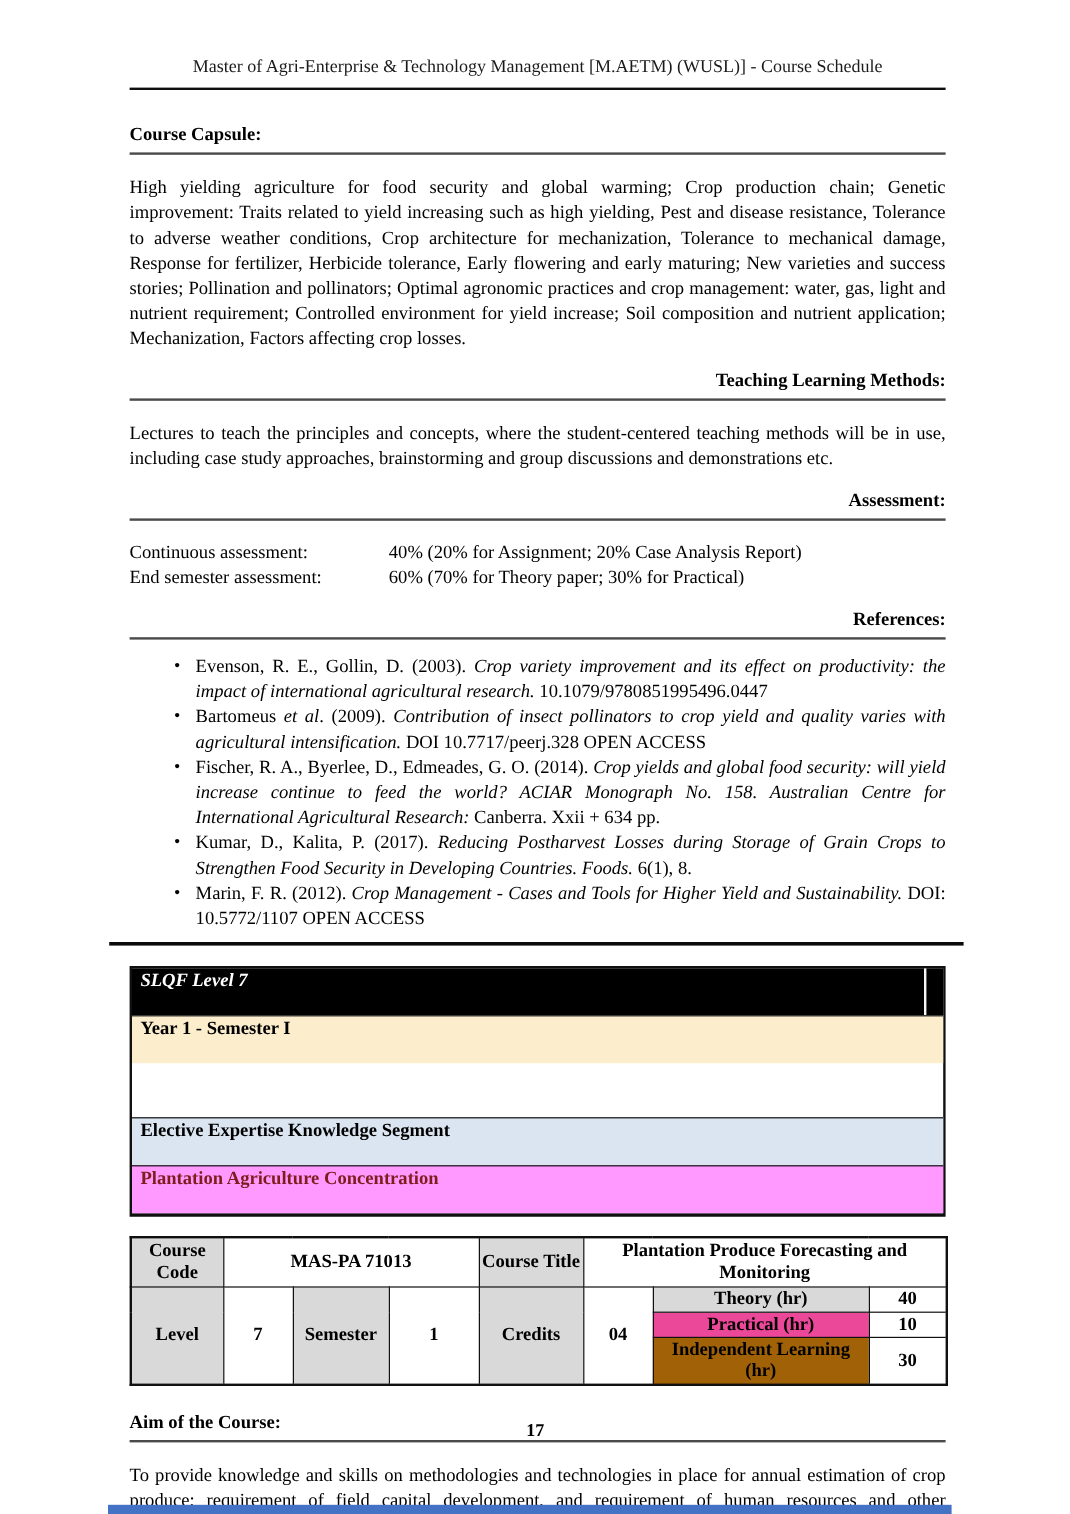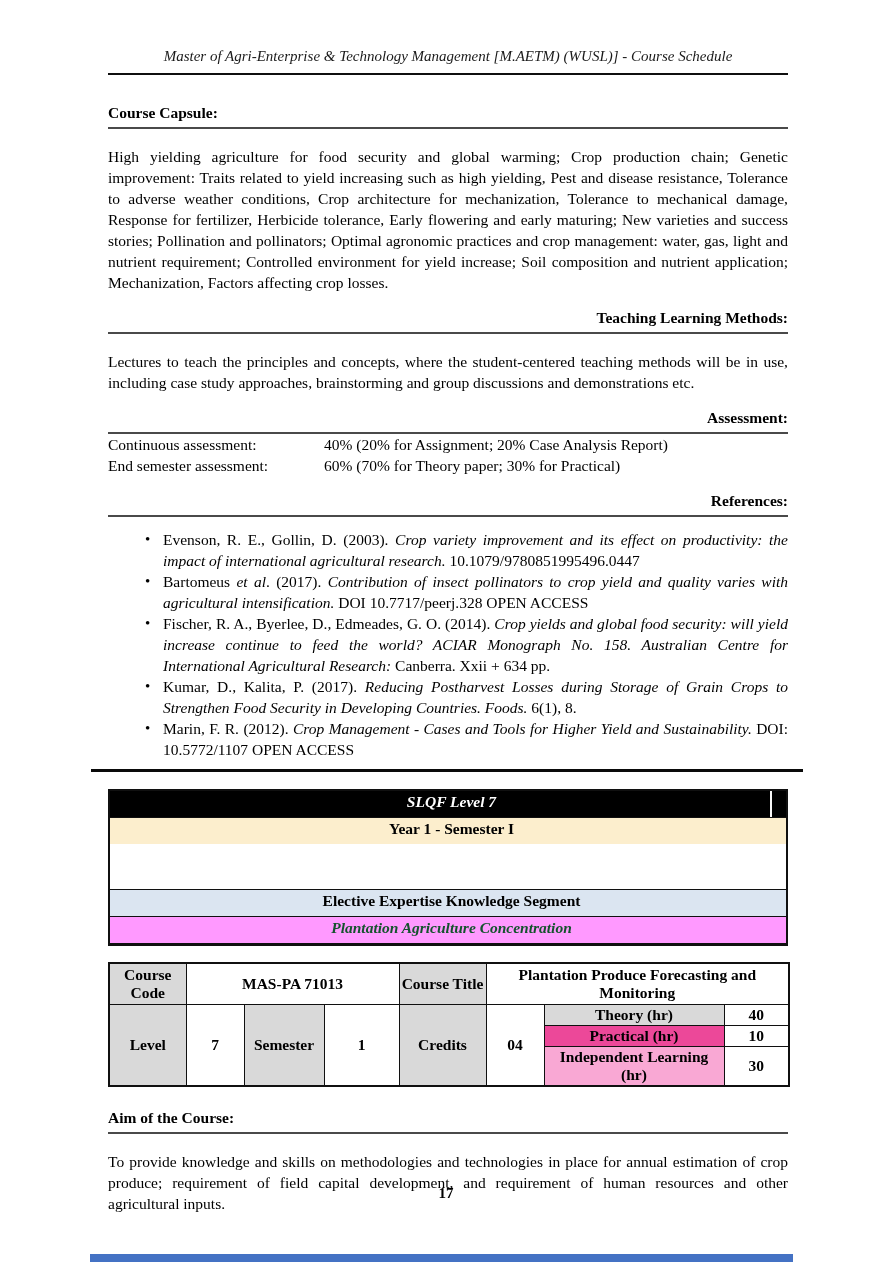--- a/index.html
+++ b/index.html
@@ -11,21 +11,20 @@
     box-sizing:border-box;
     padding:0 104px 0 108px;
     font-family:"Liberation Serif", serif;
     color:#000;
     overflow:hidden;
   }
   
   .doc-header{
     margin-top:46px;
     text-align:center;
-    font-style:italic;
     font-size:15px;
     line-height:20px;
     color:#1a1a1a;
   }
   .header-rule{
     margin-top:7px;
     border:0;border-top:2px solid #0f0f0f;
     height:0;
   }
   
@@ -38,21 +37,21 @@
     border-bottom:2px solid #4a4a4a;
   }
   .sec-h.tight{margin-top:15px;text-align:right;}
   .body-p{
     margin-top:17px;
     font-size:15.5px;
     line-height:21px;
     text-align:justify;
   }
   
-  .assess{font-size:15.5px;line-height:21px;}
+  .assess{margin-top:16px;font-size:15.5px;line-height:21px;}
   .assess-row{display:flex;}
   .assess-label{width:216px;flex:0 0 216px;}
   .assess-value{flex:1;}
   
   .ref-list{
     list-style:none;
     margin:12px 0 0 0;
     padding:0;
     font-size:15.5px;
     line-height:21px;
@@ -69,26 +68,25 @@
   }
   
   .banner{
     margin-top:17px;
     border:2px solid #101010;
     border-bottom-width:3px;
   }
   .banner-row{
     position:relative;
     height:20px;
-    padding:1px 0 5px 7px;
+    padding:1px 0 18px 7px;
     font-size:15.5px;
     line-height:20px;
     font-weight:bold;
     border-top:1.5px solid #101010;
-    text-align:center;
   }
   .banner-row:first-child{border-top:0;}
   .banner-row .notch{position:absolute;right:14px;top:0;bottom:0;width:2px;background:#f7f7f7;}
   
   table.course{
     margin-top:16px;
     border-collapse:collapse;
     table-layout:fixed;
     width:680px;
     border:2.5px solid #101010;
@@ -148,21 +146,21 @@
   </div>
 
   <div class="sec-h tight">References:</div>
   <ul class="ref-list">
       <li>
         <span class="bullet">•</span>
         <div class="ref-text"><span>Evenson, R. E., Gollin, D. (2003). </span><span class="it">Crop variety improvement and its effect on productivity: the impact of international agricultural research.</span><span> 10.1079/9780851995496.0447</span></div>
       </li>
       <li>
         <span class="bullet">•</span>
-        <div class="ref-text"><span>Bartomeus </span><span class="it">et al</span><span>. (2017). </span><span class="it">Contribution of insect pollinators to crop yield and quality varies with agricultural intensification.</span><span> DOI 10.7717/peerj.328 OPEN ACCESS</span></div>
+        <div class="ref-text"><span>Bartomeus </span><span class="it">et al</span><span>. (2009). </span><span class="it">Contribution of insect pollinators to crop yield and quality varies with agricultural intensification.</span><span> DOI 10.7717/peerj.328 OPEN ACCESS</span></div>
       </li>
       <li>
         <span class="bullet">•</span>
         <div class="ref-text"><span>Fischer, R. A., Byerlee, D., Edmeades, G. O. (2014). </span><span class="it">Crop yields and global food security: will yield increase continue to feed the world? ACIAR Monograph No. 158. Australian Centre for International Agricultural Research:</span><span> Canberra. Xxii + 634 pp.</span></div>
       </li>
       <li>
         <span class="bullet">•</span>
         <div class="ref-text"><span>Kumar, D., Kalita, P. (2017). </span><span class="it">Reducing Postharvest Losses during Storage of Grain Crops to Strengthen Food Security in Developing Countries. Foods.</span><span> 6(1), 8.</span></div>
       </li>
       <li>
@@ -170,21 +168,21 @@
         <div class="ref-text"><span>Marin, F. R. (2012). </span><span class="it">Crop Management - Cases and Tools for Higher Yield and Sustainability.</span><span> DOI: 10.5772/1107 OPEN ACCESS</span></div>
       </li>
     </ul>
 
   <hr class="wide-rule">
 
   <div class="banner">
       <div class="banner-row" style="background: rgb(0, 0, 0); color: rgb(255, 255, 255); font-style: italic;"><span>SLQF Level 7</span><span class="notch"></span></div>
       <div class="banner-row" style="background: rgb(252, 238, 205); color: rgb(0, 0, 0);"><span>Year 1 - Semester I</span></div>
       <div class="banner-row" style="background: rgb(219, 229, 241); color: rgb(0, 0, 0); margin-top: 45px;"><span>Elective Expertise Knowledge Segment</span></div>
-      <div class="banner-row" style="background: rgb(255, 153, 255); color: #14532d; font-style: italic;"><span>Plantation Agriculture Concentration</span></div>
+      <div class="banner-row" style="background: rgb(255, 153, 255); color: #7f1d1d; "><span>Plantation Agriculture Concentration</span></div>
     </div>
 
   <table class="course">
     <colgroup>
       <col style="width:77px">
         <col style="width:58px">
         <col style="width:80px">
         <col style="width:75px">
       <col style="width:87px">
         <col style="width:58px">
@@ -206,21 +204,21 @@
         <td rowspan="3" style="background: rgb(217, 217, 217); font-family: Liberation Serif, serif;">Credits</td>
         <td rowspan="3">04</td>
         <td class="h20" style="background: rgb(217, 217, 217);">Theory (hr)</td>
         <td class="h20">40</td>
       </tr>
       <tr>
         <td class="h20" style="background: #ec4899;">Practical (hr)</td>
         <td class="h20">10</td>
       </tr>
       <tr>
-        <td class="h38" style="background: #f9a8d4;">Independent Learning (hr)</td>
+        <td class="h38" style="background: #a16207;">Independent Learning (hr)</td>
         <td class="h38">30</td>
       </tr>
     </tbody>
   </table>
 
   <div class="sec-h" style="margin-top:21px">Aim of the Course:</div>
   <div class="body-p">To provide knowledge and skills on methodologies and technologies in place for annual estimation of crop produce; requirement of field capital development, and requirement of human resources and other agricultural inputs.</div>
 
   <div class="page-num">17</div>
 

